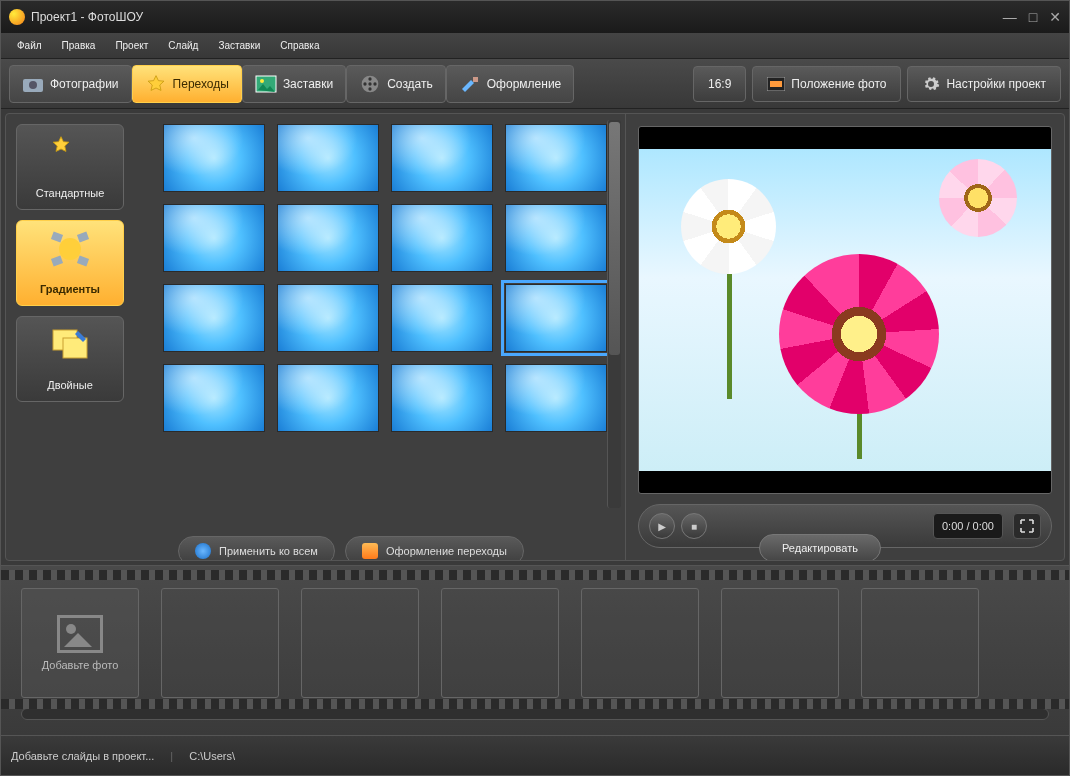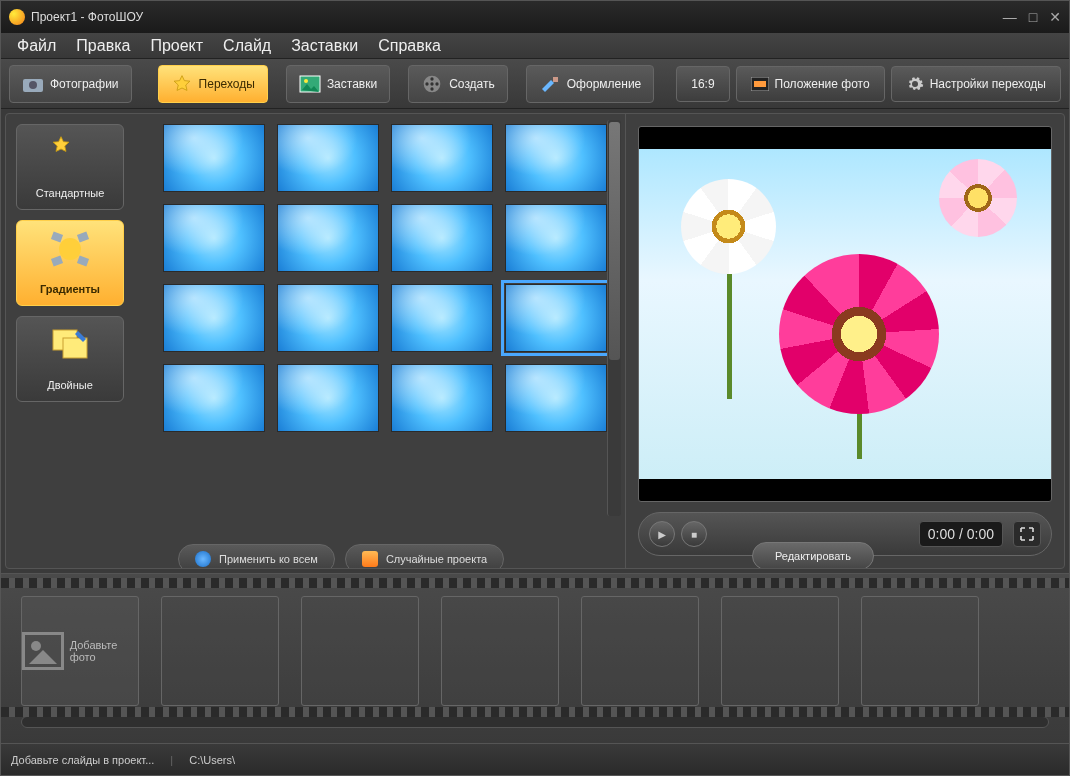--- a/index.html
+++ b/index.html
@@ -5,26 +5,26 @@
 * { margin: 0; padding: 0; box-sizing: border-box; font-family: Tahoma, Arial, sans-serif; }
 body { background: #1a1a1a; width: 1070px; height: 776px; overflow: hidden; }
 
 .window { width: 1070px; height: 776px; background: #3a3a3a; border: 1px solid #555; display: flex; flex-direction: column; }
 
 .titlebar { height: 32px; background: linear-gradient(#2a2a2a, #1a1a1a); display: flex; align-items: center; padding: 12px 8px; color: #ddd; font-size: 12px; justify-content: center; }
 .titlebar .app-icon { width: 16px; height: 16px; border-radius: 50%; background: radial-gradient(circle at 30% 30%, #ffeb3b, #f57f17); margin-right: 6px; }
 .titlebar .win-controls { margin-left: auto; display: flex; gap: 12px; color: #aaa; font-size: 14px; }
 .titlebar .win-controls span { cursor: pointer; }
 
-.menubar { height: 26px; background: linear-gradient(#444, #383838); display: flex; align-items: center; padding: 0 8px; gap: 4px; color: #eee; font-size: 16px; border-bottom: 1px solid #222; }
+.menubar { height: 26px; background: linear-gradient(#444, #383838); display: flex; align-items: center; padding: 0 8px; gap: 4px; color: #eee; font-size: 10px; border-bottom: 1px solid #222; }
 .menubar .menu-item { padding: 4px 8px; cursor: pointer; }
 
 .toolbar-row { height: 50px; background: linear-gradient(#4a4a4a, #383838); display: flex; align-items: center; padding: 6px 8px; gap: 6px; border-bottom: 1px solid #222; }
 .tool-tab { height: 38px; display: flex; align-items: center; gap: 6px; padding: 0 12px; background: linear-gradient(#5a5a5a,#454545); border: 1px solid #666; border-radius: 4px; color: #eee; font-size: 12px; cursor: pointer; }
-.tool-tab.active { background: linear-gradient(#ffe27a,#ffb030); border: 1px solid #ffcf4a; color: #3b2a00; margin-left: 8px; }
+.tool-tab.active { background: linear-gradient(#ffe27a,#ffb030); border: 1px solid #ffcf4a; color: #3b2a00; }
 .tool-tab .ticon { width: 22px; height: 20px; display: flex; align-items: center; justify-content: center; }
 .toolbar-spacer { flex: 1; }
 
 .right-toolbar-btn { height: 36px; display: flex; align-items: center; gap: 6px; padding: 0 14px; background: linear-gradient(#5a5a5a,#3d3d3d); border: 1px solid #666; border-radius: 4px; color: #eee; font-size: 12px; cursor: pointer; }
 
 .content { flex: 1; display: flex; background: #3f3f3f; border: 1px solid #555; margin: 4px; border-radius: 4px; overflow: hidden; }
 
 .left-panel { width: 620px; display: flex; flex-direction: column; border-right: 1px solid #555; }
 .browser { flex: 1; display: flex; }
 .categories { width: 150px; padding: 10px; display: flex; flex-direction: column; gap: 10px; }
@@ -53,35 +53,35 @@
 .f2 { width:95px; height:95px; left:42px; top:30px; background: radial-gradient(circle,#ffec7a 0 18%, #c48a1a 18% 25%, transparent 25%), conic-gradient(#fff 0 10%, #f5f5f5 10% 20%, #fff 20% 30%, #f5f5f5 30% 40%, #fff 40% 50%, #f5f5f5 50% 60%, #fff 60% 70%, #f5f5f5 70% 80%, #fff 80% 90%, #f5f5f5 90% 100%); }
 .f3 { width:78px; height:78px; left:300px; top:10px; background: radial-gradient(circle,#ffe066 0 18%, #a06618 18% 25%, transparent 25%), conic-gradient(#ffd7ec 0 12%, #ffc1e0 12% 25%, #ffd7ec 25% 37%, #ffc1e0 37% 50%, #ffd7ec 50% 62%, #ffc1e0 62% 75%, #ffd7ec 75% 87%, #ffc1e0 87% 100%); }
 .stem { position:absolute; width:5px; background:#5a8a2a; }
 .s1 { left:218px; top:250px; height:60px; }
 .s2 { left:88px; top:120px; height:130px; }
 
 .player-bar { height: 44px; margin-top: 10px; background: linear-gradient(#555,#3a3a3a); border: 1px solid #666; border-radius: 22px; display: flex; align-items: center; padding: 0 10px; gap: 10px; }
 .play-ctrl { display:flex; gap:6px; }
 .round-btn { width:26px; height:26px; border-radius:50%; background: linear-gradient(#666,#3a3a3a); border:1px solid #777; display:flex; align-items:center; justify-content:center; color:#ccc; font-size:10px; cursor:pointer; }
 .edit-btn { height:28px; padding:0 22px; background: linear-gradient(#6a6a6a,#454545); border:1px solid #777; border-radius:14px; color:#eee; font-size:11px; cursor:pointer; display:flex; align-items:center; }
-.time-box { height:26px; padding:0 8px; background:#1a1a1a; border:1px solid #555; border-radius:4px; color:#ddd; font-size:14px; display:flex; align-items:center; }
+.time-box { height:26px; padding:0 8px; background:#1a1a1a; border:1px solid #555; border-radius:4px; color:#ddd; font-size:11px; display:flex; align-items:center; }
 .fs-btn { width:28px; height:26px; background:#2a2a2a; border:1px solid #555; border-radius:4px; color:#ddd; display:flex; align-items:center; justify-content:center; cursor:pointer; }
 
 .timeline { height: 170px; background: linear-gradient(#4a4a4a,#3a3a3a); border-top: 1px solid #555; padding: 18px 20px 10px; position:relative; }
 .film-strip { position:absolute; left:0; right:0; height:10px; background: repeating-linear-gradient(90deg,#2a2a2a 0 8px,#555 8px 14px); }
 .fs-top { top:4px; } .fs-bot { bottom:26px; }
 .slots { display:flex; gap:22px; margin-top: 4px; }
-.slot { width:118px; height:110px; background: rgba(90,90,90,.35); border:1px solid #666; border-radius:3px; display:flex; flex-direction:row; align-items:center; justify-content:center; color:#bbb; font-size:11px; gap:6px; }
+.slot { width:118px; height:110px; background: rgba(90,90,90,.35); border:1px solid #666; border-radius:3px; display:flex; flex-direction:column; align-items:center; justify-content:center; color:#bbb; font-size:11px; gap:6px; }
 .slot .ph-icon { width:46px; height:38px; border:3px solid #888; position:relative; }
 .slot .ph-icon::before { content:""; position:absolute; left:6px; top:6px; width:10px; height:10px; border-radius:50%; background:#888; }
 .slot .ph-icon::after { content:""; position:absolute; left:4px; bottom:3px; width:0; height:0; border-left:14px solid transparent; border-right:14px solid transparent; border-bottom:14px solid #888; }
 .slot.empty { background: rgba(70,70,70,.25); }
 .tl-scroll { height:12px; background:#2f2f2f; border:1px solid #555; border-radius:6px; margin-top:10px; }
 
-.statusbar { height: 32px; background: linear-gradient(#3a3a3a,#2a2a2a); border-top:1px solid #555; display:flex; align-items:center; color:#ccc; font-size:11px; padding:0 10px; gap:16px; }
+.statusbar { height: 40px; background: linear-gradient(#3a3a3a,#2a2a2a); border-top:1px solid #555; display:flex; align-items:center; color:#ccc; font-size:11px; padding:0 10px; gap:16px; }
 
 svg { display:block; }
 </style>
 </head>
 <body>
 
 <div class="window">
 
   <div class="titlebar">
     <div class="app-icon"></div>
@@ -96,21 +96,21 @@
   <div class="menubar" id="menubar">
       <div class="menu-item">Файл</div>
       <div class="menu-item">Правка</div>
       <div class="menu-item">Проект</div>
       <div class="menu-item">Слайд</div>
       <div class="menu-item">Заставки</div>
       <div class="menu-item">Справка</div>
     </div>
 
   <div class="toolbar-row">
-    <div id="tabs-left" style="display:flex; gap:18px;text-align:right;">
+    <div id="tabs-left" style="display:flex; gap:0;text-align:right;">
         <div class="tool-tab">
           <span class="ticon">
             <svg width="22" height="18">
               <rect x="1" y="4" width="20" height="13" rx="2" fill="#9ab"></rect>
               <circle cx="11" cy="10" r="4" fill="#556"></circle>
             </svg>
           </span>
           <span>Фотографии</span>
         </div>
         <div class="tool-tab active">
@@ -166,21 +166,21 @@
           </svg>
         </span>
       <span>Положение фото</span>
     </div>
     <div class="right-toolbar-btn">
       <span>
           <svg width="18" height="18" viewBox="0 0 24 24">
             <path fill="#ccc" d="M12 8a4 4 0 100 8 4 4 0 000-8zm9 4l2 1-1 3-2-.5-1.5 1.5.5 2-3 1-1-2h-2l-1 2-3-1 .5-2L7 16.5 5 17l-1-3 2-1v-2l-2-1 1-3 2 .5L8.5 6 8 4l3-1 1 2h2l1-2 3 1-.5 2L19 7.5l2-.5 1 3-2 1z"></path>
           </svg>
         </span>
-      <span>Настройки переходы</span>
+      <span>Настройки проект</span>
     </div>
   </div>
 
   <div class="content">
     <div class="left-panel">
       <div class="browser">
         <div class="categories" id="categories">
             <div class="cat-btn">
               <div class="cicon">
                 <svg width="22" height="20" viewBox="0 0 24 24">
@@ -236,21 +236,21 @@
             </div>
         </div>
       </div>
       <div class="bottom-buttons">
         <div class="pill-btn">
           <span class="bicon" style="background:radial-gradient(circle,#6ab7ff,#1a6fc9);border-radius:50%;"></span>
           <span>Применить ко всем</span>
         </div>
         <div class="pill-btn">
           <span class="bicon" style="background:linear-gradient(#ffbb55,#ff7a1a);"></span>
-          <span>Случайные проекта</span>
+          <span>Оформление переходы</span>
         </div>
       </div>
     </div>
 
     <div class="right-panel">
       <div class="preview">
         <div class="preview-inner">
           <div class="stem s1"></div>
             <div class="stem s2"></div>
           <div class="flower f2"></div>

